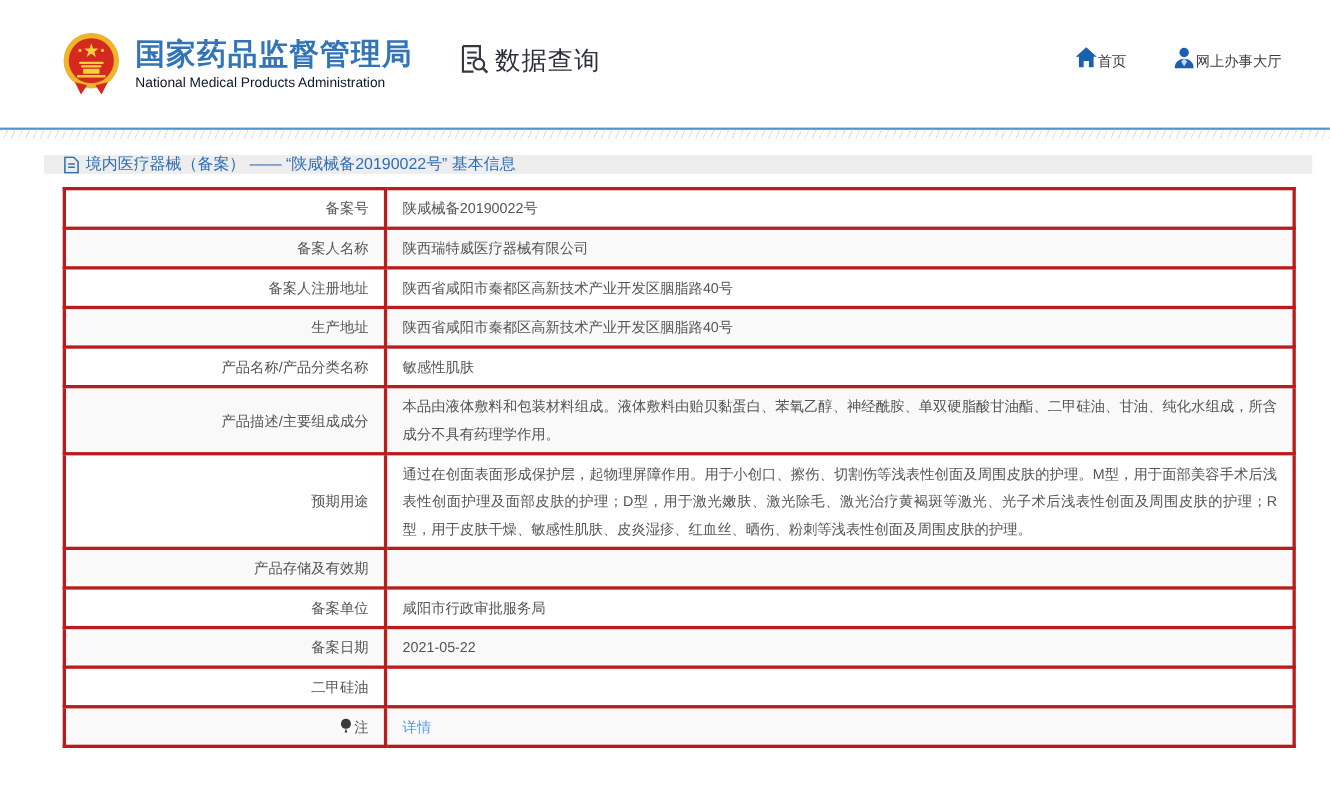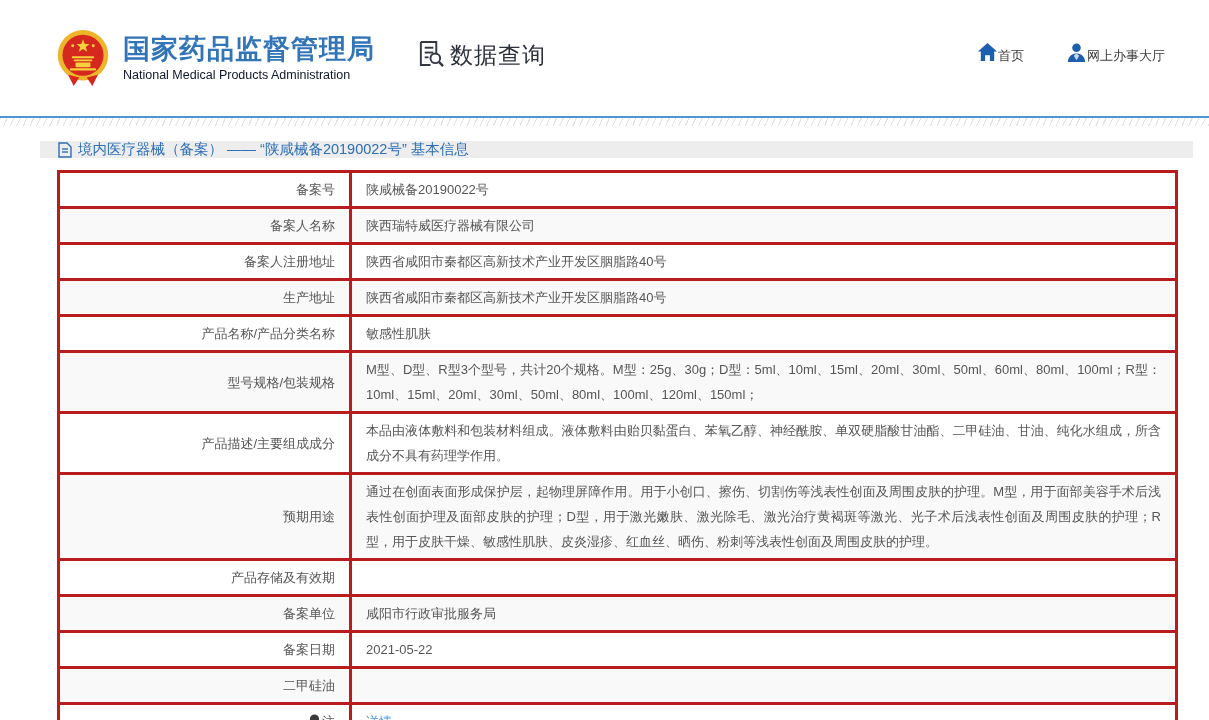--- a/index.html
+++ b/index.html
@@ -129,24 +129,20 @@
           </tr>
         <tr>
             <td class="c-label">生产地址</td>
             <td class="c-value">陕西省咸阳市秦都区高新技术产业开发区胭脂路40号</td>
           </tr>
         <tr>
             <td class="c-label">产品名称/产品分类名称</td>
             <td class="c-value">敏感性肌肤</td>
           </tr>
         <tr>
-            <td class="c-label">型号规格/包装规格</td>
-            <td class="c-value">M型、D型、R型3个型号，共计20个规格。M型：25g、30g；D型：5ml、10ml、15ml、20ml、30ml、50ml、60ml、80ml、100ml；R型：10ml、15ml、20ml、30ml、50ml、80ml、100ml、120ml、150ml；</td>
-          </tr>
-        <tr>
             <td class="c-label">产品描述/主要组成成分</td>
             <td class="c-value">本品由液体敷料和包装材料组成。液体敷料由贻贝黏蛋白、苯氧乙醇、神经酰胺、单双硬脂酸甘油酯、二甲硅油、甘油、纯化水组成，所含成分不具有药理学作用。</td>
           </tr>
         <tr>
             <td class="c-label">预期用途</td>
             <td class="c-value">通过在创面表面形成保护层，起物理屏障作用。用于小创口、擦伤、切割伤等浅表性创面及周围皮肤的护理。M型，用于面部美容手术后浅表性创面护理及面部皮肤的护理；D型，用于激光嫩肤、激光除毛、激光治疗黄褐斑等激光、光子术后浅表性创面及周围皮肤的护理；R型，用于皮肤干燥、敏感性肌肤、皮炎湿疹、红血丝、晒伤、粉刺等浅表性创面及周围皮肤的护理。</td>
           </tr>
         <tr>
             <td class="c-label">产品存储及有效期</td>
             <td class="c-value"></td>

